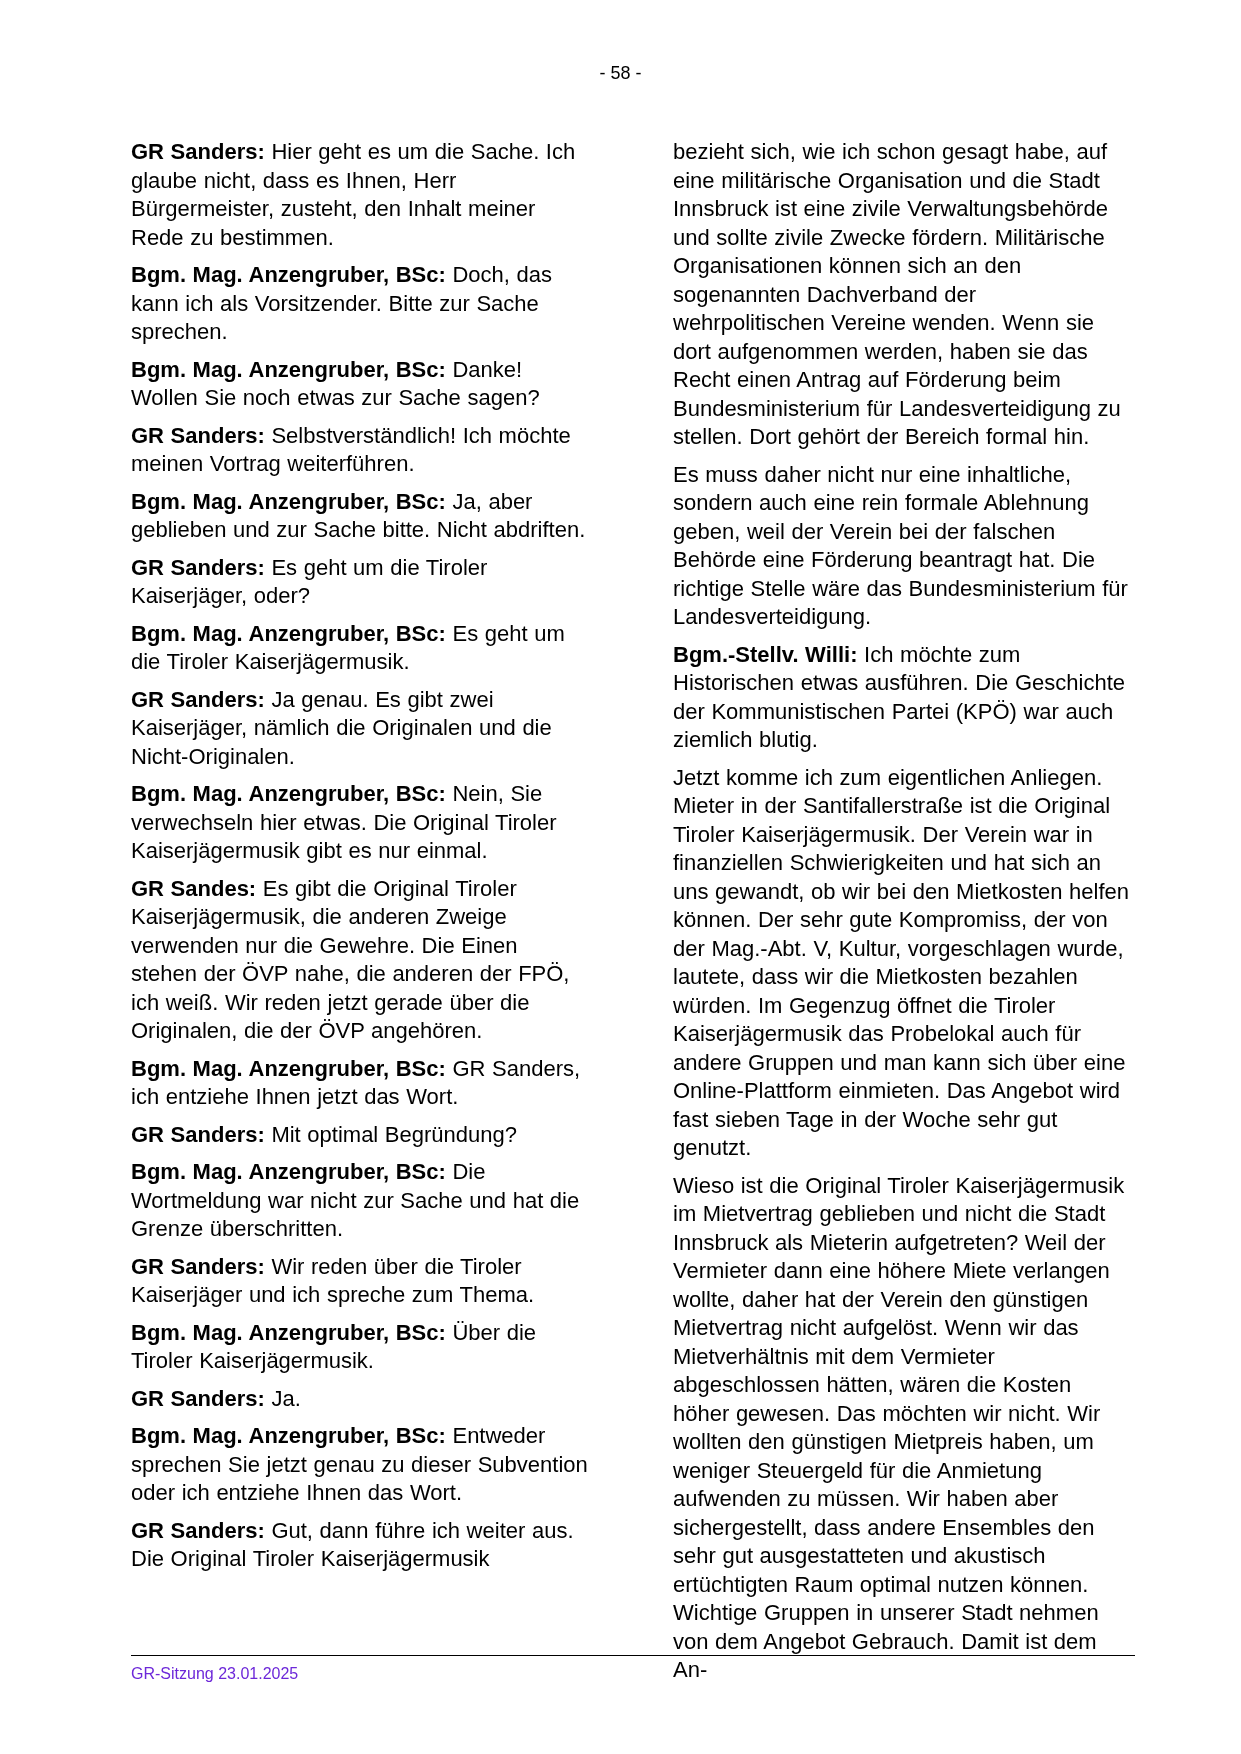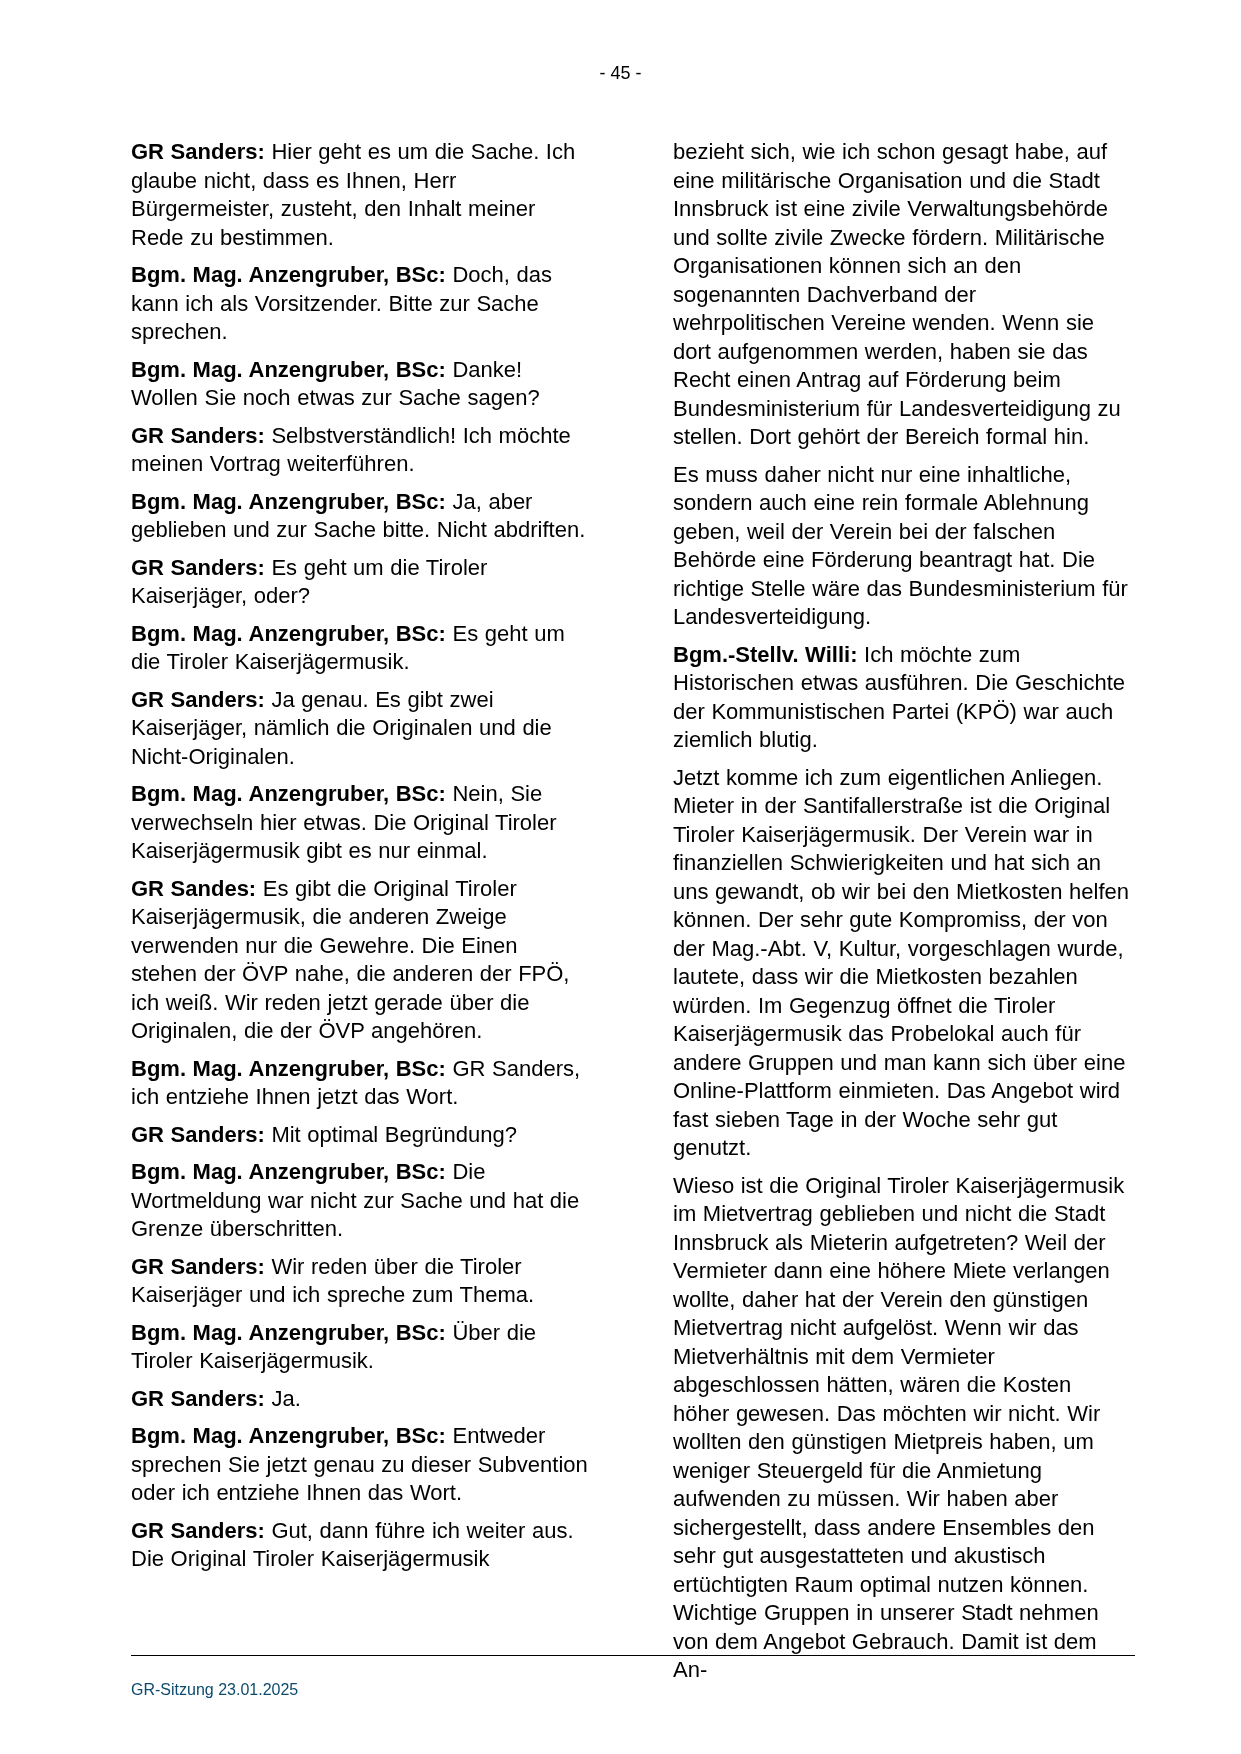--- a/index.html
+++ b/index.html
@@ -50,32 +50,32 @@
   }
   .col p.para strong {
     font-weight: bold;
   }
   .footer {
     position: absolute;
     left: 131px;
     top: 1655px;
     width: 1004px;
     border-top: 1px solid #000000;
-    padding-top: 24px;
+    padding-top: 8px;
     font-size: 16px;
     line-height: 19px;
-    color: #0c4a6e;
+    color: #6d28d9;
   }
 </style>
 </head>
 <body>
 
 <div class="page">
 
-  <div class="page-number">- 45 -</div>
+  <div class="page-number">- 58 -</div>
 
   <div class="columns">
     <div class="col">
         <p class="para"><strong>GR Sanders:</strong> <span>Hier geht es um die Sache. Ich glaube nicht, dass es Ihnen, Herr Bürgermeister, zusteht, den Inhalt meiner Rede zu bestimmen.</span></p>
         <p class="para"><strong>Bgm. Mag. Anzengruber, BSc:</strong> <span>Doch, das kann ich als Vorsitzender. Bitte zur Sache sprechen.</span></p>
         <p class="para"><strong>Bgm. Mag. Anzengruber, BSc:</strong> <span>Danke! Wollen Sie noch etwas zur Sache sagen?</span></p>
         <p class="para"><strong>GR Sanders:</strong> <span>Selbstverständlich! Ich möchte meinen Vortrag weiterführen.</span></p>
         <p class="para"><strong>Bgm. Mag. Anzengruber, BSc:</strong> <span>Ja, aber geblieben und zur Sache bitte. Nicht abdriften.</span></p>
         <p class="para"><strong>GR Sanders:</strong> <span>Es geht um die Tiroler Kaiserjäger, oder?</span></p>
         <p class="para"><strong>Bgm. Mag. Anzengruber, BSc:</strong> <span>Es geht um die Tiroler Kaiserjägermusik.</span></p>

